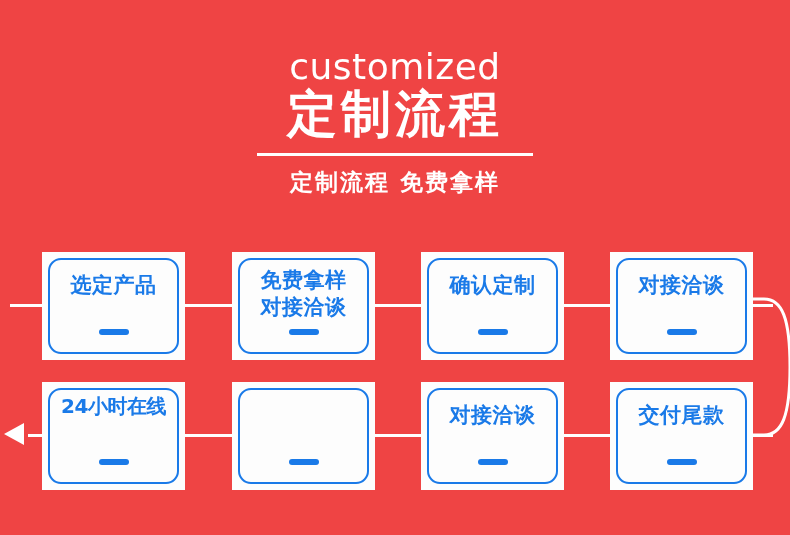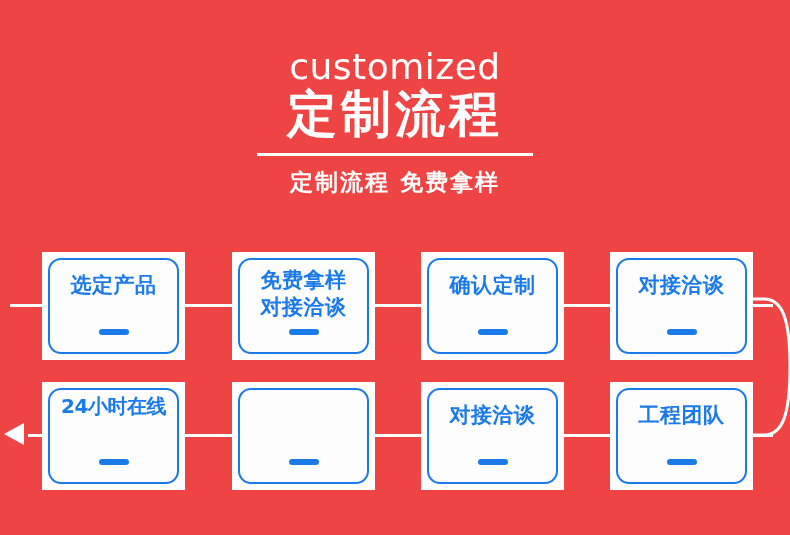--- a/index.html
+++ b/index.html
@@ -255,21 +255,21 @@
 
     <div class="node n2">
       <div class="node-inner">
         <div class="node-label">对接洽谈</div>
         <div class="node-dash"></div>
       </div>
     </div>
 
     <div class="node n3">
       <div class="node-inner">
-        <div class="node-label">工程团队</div>
+        <div class="node-label">交付尾款</div>
         <div class="node-dash"></div>
       </div>
     </div>
   </div>
 
   <svg id="left-arrow" viewBox="0 0 30 28">
     <path d="M 0 14 L 20 3 L 20 25 Z" fill="#ffffff"></path>
   </svg>
 
 </div>

